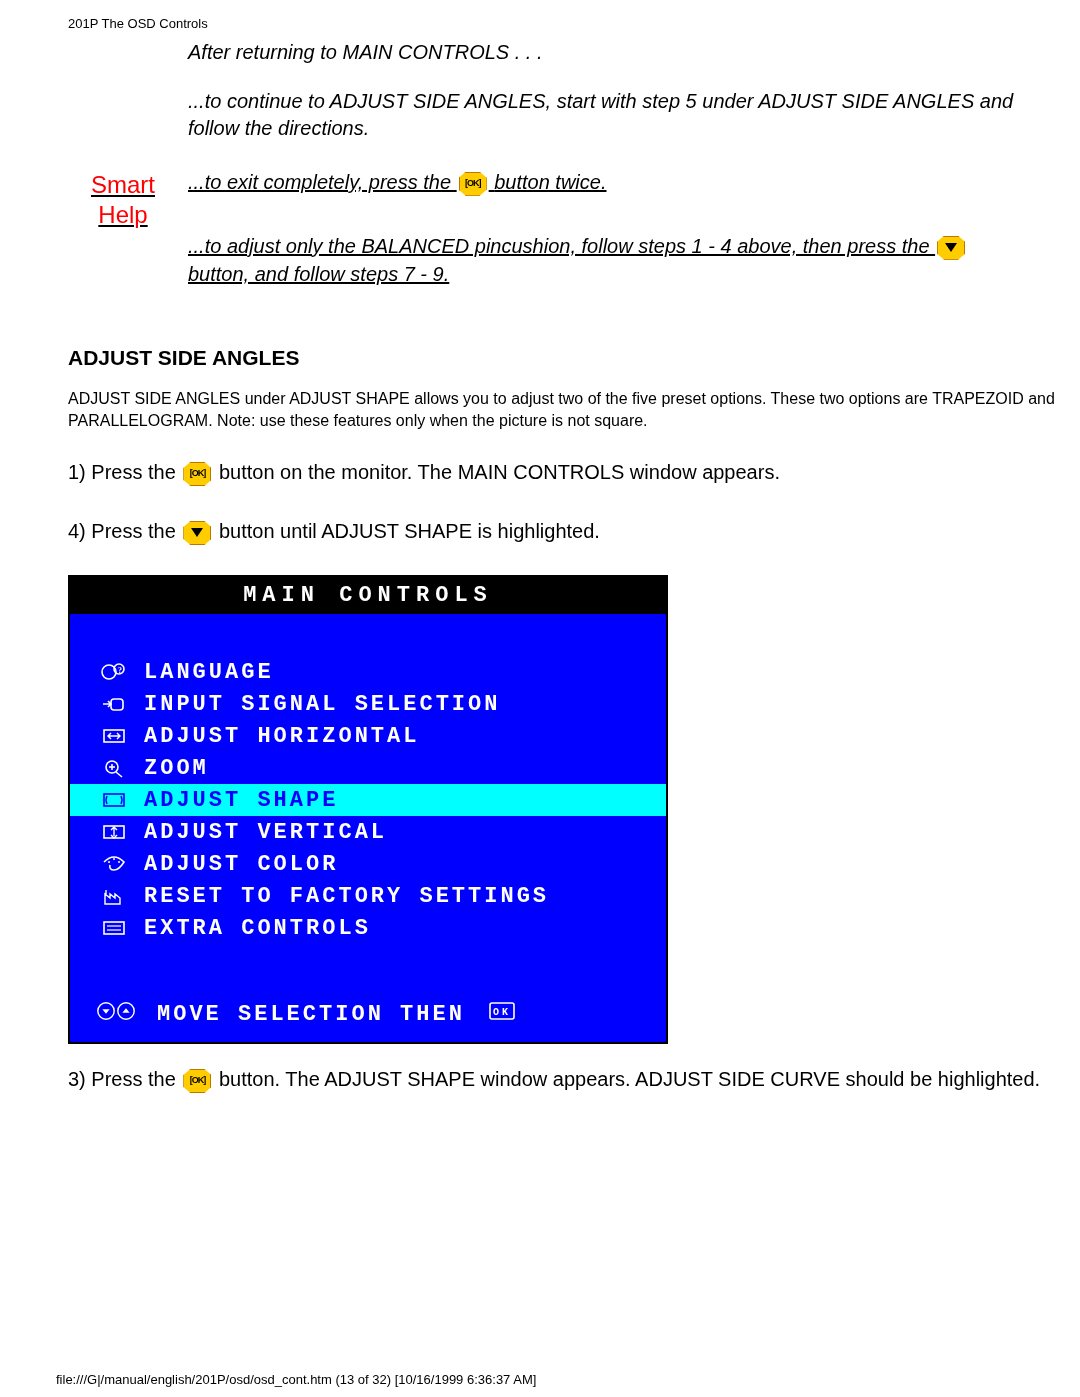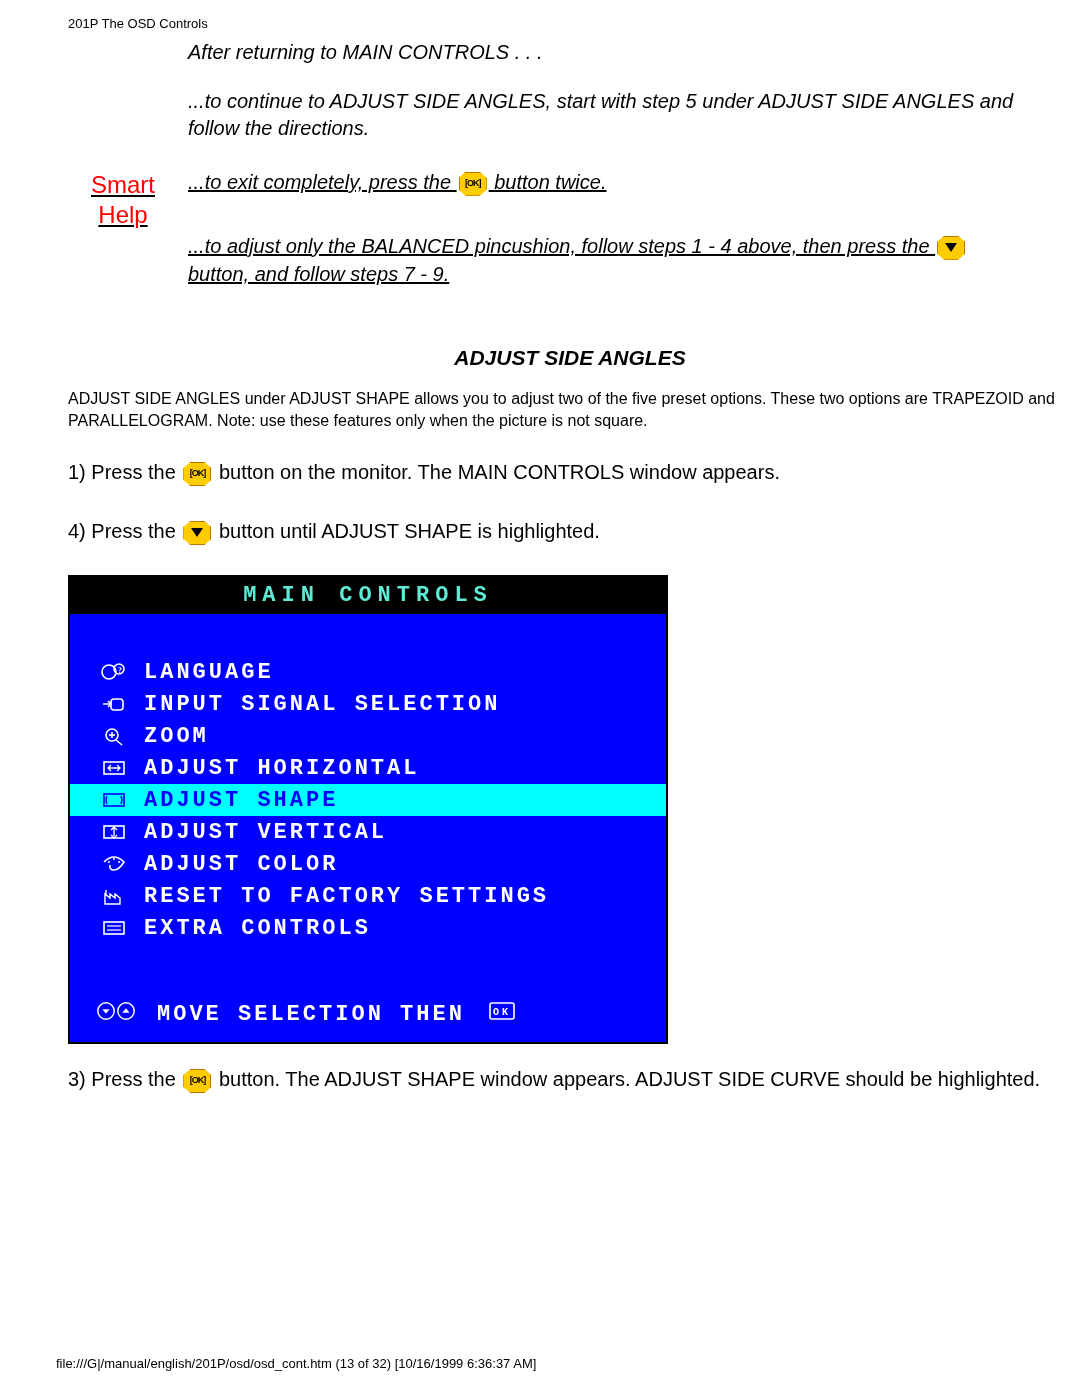--- a/index.html
+++ b/index.html
@@ -89,23 +89,21 @@
   .inline-btn.arrow .glyph::before {
     content: "";
     border-left: 6px solid transparent;
     border-right: 6px solid transparent;
     border-top: 9px solid #000;
   }
 
   .section-heading {
     margin: 58px 20px 18px 20px;
     font-weight: bold;
-    font-style: italic;
     font-size: 21px;
-    text-align: center;
   }
   .body-text {
     margin: 0 20px 26px 20px;
     font-size: 16px;
     line-height: 1.35;
   }
   .step {
     margin: 0 20px 28px 20px;
     font-size: 20px;
     line-height: 1.55;
@@ -113,21 +111,21 @@
 
   
   .osd {
     box-sizing: border-box;
     margin: 8px 0 20px 20px;
     width: 600px;
     border: 2px solid #000;
   }
   .osd-title {
     background: #000;
-    color: #5eead4;
+    color: #ffffff;
     text-align: center;
     font-family: "Courier New", monospace;
     font-size: 22px;
     font-weight: bold;
     letter-spacing: 6px;
     padding: 6px 0;
   }
   .osd-body {
     background: #0000ff;
     padding: 18px 0 6px 0;
@@ -182,21 +180,21 @@
     display: flex;
     gap: 0px;
     margin-right: 10px;
   }
   .osd-footer .ok-icon {
     margin-left: 12px;
   }
 
   .footer-line {
     position: absolute;
-    bottom: 26px;
+    bottom: 10px;
     left: 20px;
     font-size: 13px;
   }
 </style>
 </head>
 <body>
 
 <div class="page">
 
   <div class="header-line">201P The OSD Controls</div>
@@ -275,37 +273,37 @@
               <rect x="10" y="5" width="12" height="11" rx="3" fill="none" stroke="#fff" stroke-width="1.6"></rect>
               <path d="M2 10 h8 m-3 -3 l3 3 l-3 3" fill="none" stroke="#fff" stroke-width="1.6"></path>
             </svg>
         </span>
         <span class="osd-label">INPUT SIGNAL SELECTION</span>
       </div>
 
       <div class="osd-row">
         <span class="osd-icon">
           <svg width="26" height="20" viewBox="0 0 26 20">
+              <rect x="3" y="4" width="20" height="12" fill="none" stroke="#fff" stroke-width="1.6"></rect>
+              <path d="M7 10 h12 m-9 -3 l-3 3 l3 3 m6 -6 l3 3 l-3 3" fill="none" stroke="#fff" stroke-width="1.4"></path>
+            </svg>
+        </span>
+        <span class="osd-label">ADJUST HORIZONTAL</span>
+      </div>
+
+      <div class="osd-row">
+        <span class="osd-icon">
+          <svg width="26" height="20" viewBox="0 0 26 20">
               <circle cx="11" cy="9" r="6" fill="none" stroke="#fff" stroke-width="1.6"></circle>
               <line x1="15" y1="14" x2="21" y2="19" stroke="#fff" stroke-width="1.6"></line>
               <line x1="11" y1="6" x2="11" y2="12" stroke="#fff" stroke-width="1.6"></line>
               <line x1="8" y1="9" x2="14" y2="9" stroke="#fff" stroke-width="1.6"></line>
             </svg>
         </span>
         <span class="osd-label">ZOOM</span>
-      </div>
-
-      <div class="osd-row">
-        <span class="osd-icon">
-          <svg width="26" height="20" viewBox="0 0 26 20">
-              <rect x="3" y="4" width="20" height="12" fill="none" stroke="#fff" stroke-width="1.6"></rect>
-              <path d="M7 10 h12 m-9 -3 l-3 3 l3 3 m6 -6 l3 3 l-3 3" fill="none" stroke="#fff" stroke-width="1.4"></path>
-            </svg>
-        </span>
-        <span class="osd-label">ADJUST HORIZONTAL</span>
       </div>
 
       <div class="osd-row highlight">
         <span class="osd-icon">
           <svg width="26" height="20" viewBox="0 0 26 20">
               <rect x="3" y="4" width="20" height="12" fill="none" stroke="#0000ff" stroke-width="1.6"></rect>
               <path d="M6 6 q-2 4 0 8 M20 6 q2 4 0 8" fill="none" stroke="#0000ff" stroke-width="1.4"></path>
             </svg>
         </span>
         <span class="osd-label">ADJUST SHAPE</span>

